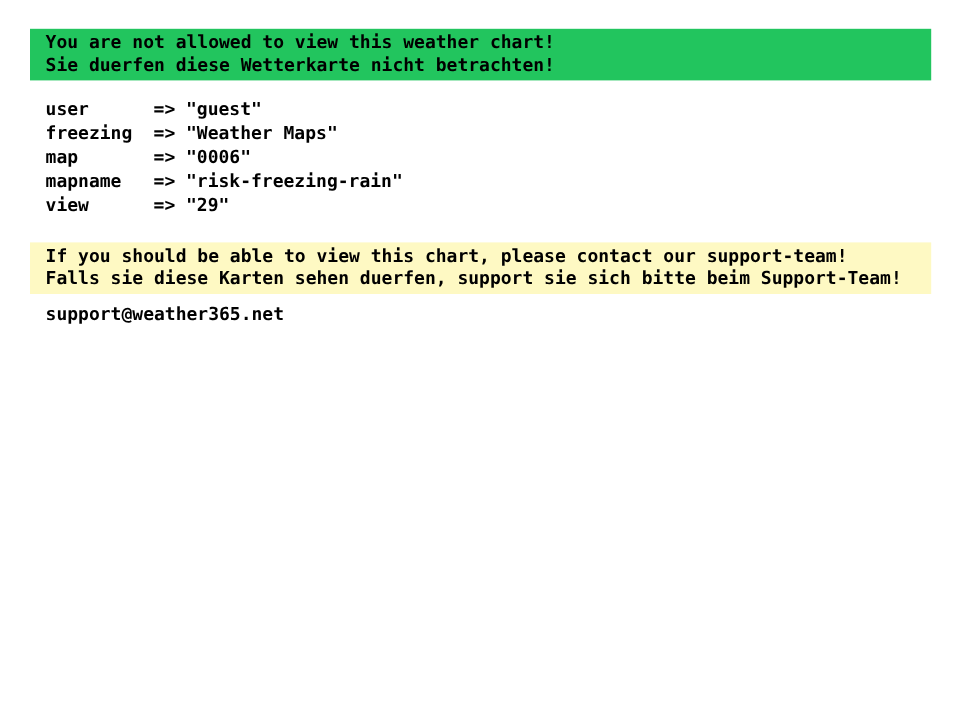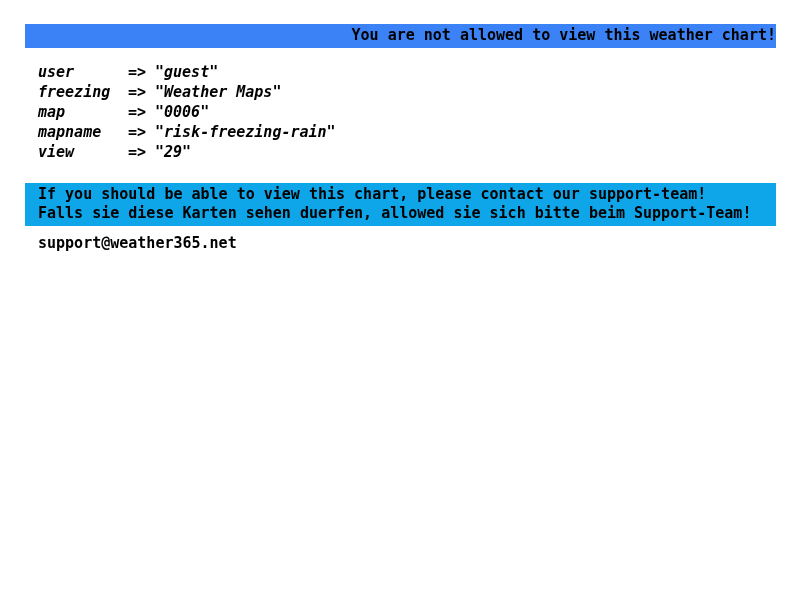--- a/index.html
+++ b/index.html
@@ -28,38 +28,38 @@
   .banner-green { margin-top: 21px; }
   .kv {
     margin-top: 14px;
     margin-left: 38px;
   }
   .kv-row {
     display: grid;
     grid-template-columns: 90px 27px auto;
     line-height: 20px;
     white-space: pre;
-    font-style: italic;
   }
   .footer {
     display: flex;
     justify-content: space-between;
     margin-top: 7px;
     margin-left: 38px;
     margin-right: 33px;
     line-height: 20px;
     white-space: pre;
     gap: 9px;
   }
 </style>
 </head>
 <body>
 
-<div class="banner banner-red" style="background: #3b82f6; text-align: right;">
+<div class="banner banner-red" style="background: #22c55e;">
   <div>You are not allowed to view this weather chart!</div>
+  <div>Sie duerfen diese Wetterkarte nicht betrachten!</div>
 </div>
 
 <div class="kv">
   <div class="kv-row">
     <span class="kv-key">user</span>
     <span class="kv-arrow">=&gt;</span>
     <span class="kv-value">"guest"</span>
   </div>
   <div class="kv-row">
     <span class="kv-key">freezing</span>
@@ -76,20 +76,20 @@
     <span class="kv-arrow">=&gt;</span>
     <span class="kv-value">"risk-freezing-rain"</span>
   </div>
   <div class="kv-row">
     <span class="kv-key">view</span>
     <span class="kv-arrow">=&gt;</span>
     <span class="kv-value">"29"</span>
   </div>
 </div>
 
-<div class="banner banner-green" style="background: #0ea5e9;">
+<div class="banner banner-green" style="background: #fef9c3;">
   <div>If you should be able to view this chart, please contact our support-team!</div>
-  <div>Falls sie diese Karten sehen duerfen, allowed sie sich bitte beim Support-Team!</div>
+  <div>Falls sie diese Karten sehen duerfen, support sie sich bitte beim Support-Team!</div>
 </div>
 
 <div class="footer">
   <span>support@weather365.net</span>
 </div>
 
 </body></html>

